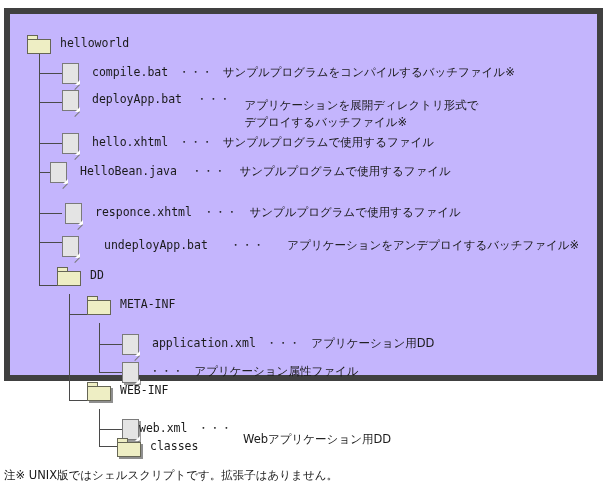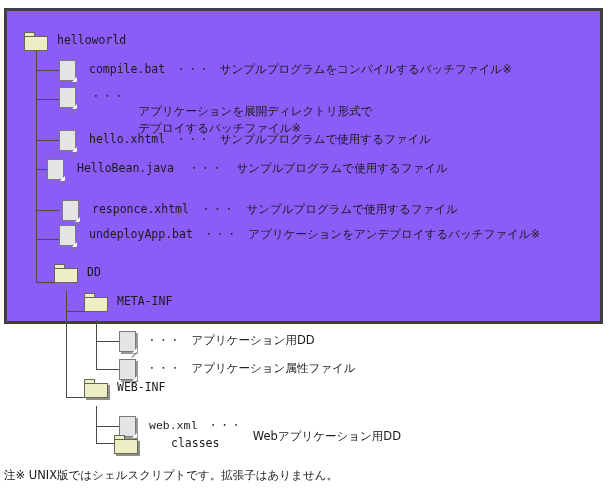--- a/index.html
+++ b/index.html
@@ -9,24 +9,24 @@
     font-family:"DejaVu Sans","Liberation Sans",sans-serif;
     color:#1a1a1a;
     overflow:hidden;
     position:relative;
   }
 
   
   #diagram-box{
     position:absolute;
     left:4px; top:8px;
-    width:599px; height:316px;
-    border:3px solid #404040;
+    width:599px; height:373px;
+    border:6px solid #404040;
     box-sizing:border-box;
-    background:#8b5cf6;
+    background:#c4b5fd;
   }
 
   
   .vline{position:absolute;width:1px;background:#4a4a4a;}
   .hline{position:absolute;height:1px;background:#4a4a4a;}
 
   
   .node{position:absolute;display:flex;align-items:flex-start;white-space:nowrap;}
 
   
@@ -174,22 +174,23 @@
     </span>
   </div>
 
   <div class="node" style="left:52px; top:76px;">
     <span class="file-icon">
       <span class="shadow"></span>
         <span class="sheet"></span>
       <span class="corner"></span>
         <span class="corner2"></span>
     </span>
+    <span class="name" style="margin-left:13px;">deployApp.bat</span>
     <span class="dots" style="margin-left:14px;">・・・</span>
-    <span class="desc" style="margin-left:14px; margin-top:16px;">
+    <span class="desc" style="margin-left:14px; margin-top:7px;">
       <span class="l1">アプリケーションを展開ディレクトリ形式で</span>
       <span class="l2">デプロイするバッチファイル※</span>
     </span>
   </div>
 
   <div class="node" style="left:52px; top:119px;">
     <span class="file-icon">
       <span class="shadow"></span>
         <span class="sheet"></span>
       <span class="corner"></span>
@@ -223,21 +224,21 @@
       <span class="corner"></span>
         <span class="corner2"></span>
     </span>
     <span class="name" style="margin-left:13px;">responce.xhtml</span>
     <span class="dots" style="margin-left:11px;">・・・</span>
     <span class="desc" style="margin-left:12px; margin-top:1px;">
       <span class="l1">サンプルプログラムで使用するファイル</span>
     </span>
   </div>
 
-  <div class="node" style="left:52px; top:214px;">
+  <div class="node" style="left:52px; top:222px;gap:12px;">
     <span class="file-icon">
       <span class="shadow"></span>
         <span class="sheet"></span>
       <span class="corner"></span>
         <span class="corner2"></span>
     </span>
     <span class="name" style="margin-left:13px;">undeployApp.bat</span>
     <span class="dots" style="margin-left:10px;">・・・</span>
     <span class="desc" style="margin-left:11px; margin-top:1px;">
       <span class="l1">アプリケーションをアンデプロイするバッチファイル※</span>
@@ -262,20 +263,21 @@
     <span class="name" style="margin-left:9px;">META-INF</span>
   </div>
 
   <div class="node" style="left:112px; top:320px;">
     <span class="file-icon">
       <span class="shadow"></span>
         <span class="sheet"></span>
       <span class="corner"></span>
         <span class="corner2"></span>
     </span>
+    <span class="name" style="margin-left:13px;">application.xml</span>
     <span class="dots" style="margin-left:10px;">・・・</span>
     <span class="desc" style="margin-left:11px; margin-top:1px;">
       <span class="l1">アプリケーション用DD</span>
     </span>
   </div>
 
   <div class="node" style="left:112px; top:348px;">
     <span class="file-icon">
       <span class="shadow"></span>
         <span class="sheet"></span>
@@ -297,28 +299,28 @@
     <span class="name" style="margin-left:9px;">WEB-INF</span>
   </div>
 
   <div class="node" style="left:112px; top:405px;">
     <span class="file-icon">
       <span class="shadow"></span>
         <span class="sheet"></span>
       <span class="corner"></span>
         <span class="corner2"></span>
     </span>
-    <span class="name" style="margin-left:13px;font-family:Liberation Mono, monospace;">web.xml</span>
+    <span class="name" style="">web.xml</span>
     <span class="dots" style="margin-left:10px;">・・・</span>
     <span class="desc" style="margin-left:11px; margin-top:12px;">
       <span class="l1">Webアプリケーション用DD</span>
     </span>
   </div>
 
-  <div class="node" style="left:107px; top:423px;gap:24px;">
+  <div class="node" style="left:107px; top:423px;">
     <span class="folder-icon">
       <span class="shadow"></span>
         <span class="tab"></span>
         <span class="body"></span>
     </span>
     <span class="name" style="margin-left:9px;">classes</span>
   </div>
 
 </div>
 

